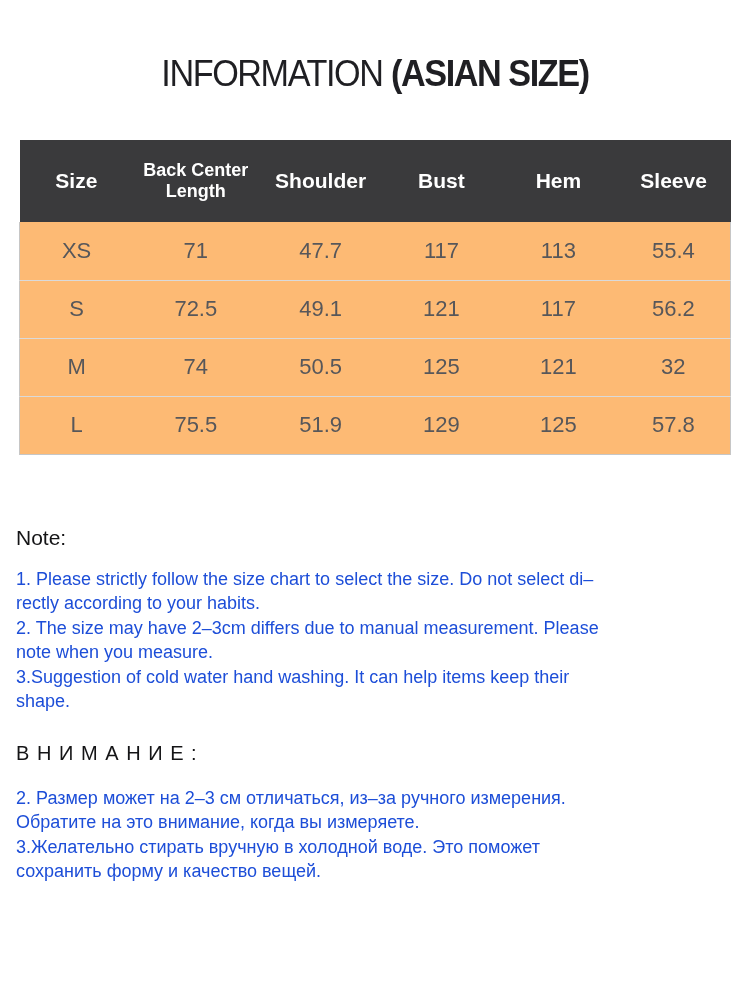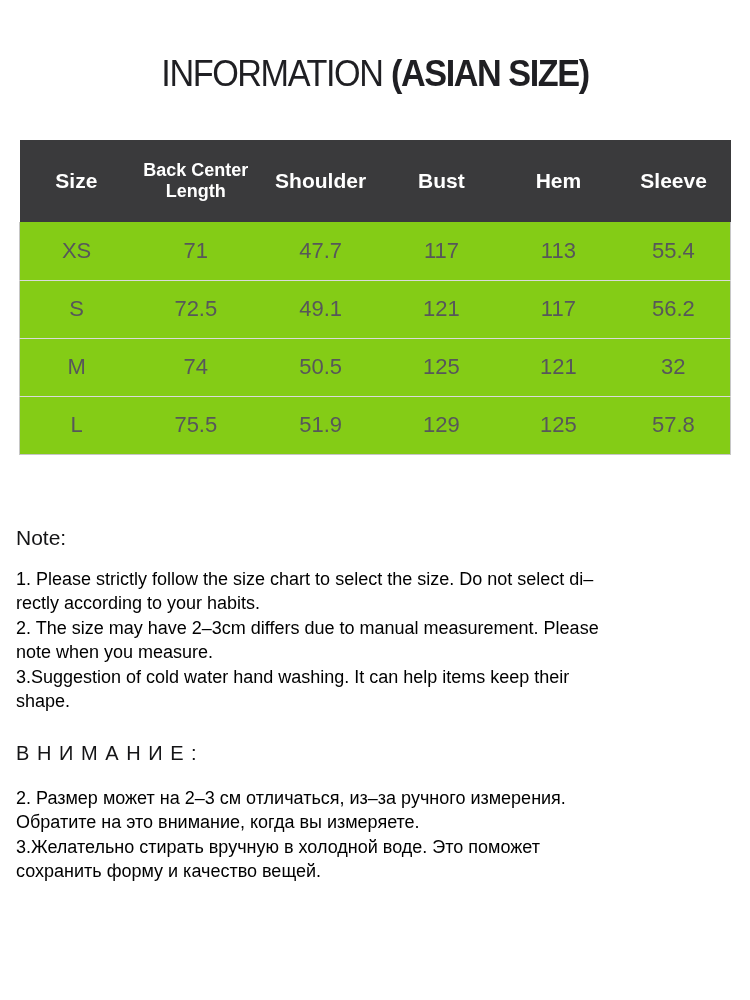--- a/index.html
+++ b/index.html
@@ -48,39 +48,39 @@
     font-size: 18px;
     line-height: 1.15;
   }
   table.size-table tbody td {
     height: 58px;
     text-align: center;
     vertical-align: middle;
     font-size: 22px;
     color: #57575a;
     border-bottom: 1px solid #dadada;
-    background: #84cc16;
+    background: #fdba74;
   }
   table.size-table tbody td:first-child  { border-left: 1px solid #c6c6c6; }
   table.size-table tbody td:last-child   { border-right: 1px solid #c6c6c6; }
   table.size-table tbody tr:last-child td { border-bottom: 1px solid #c6c6c6; }
 
   
   .notes { margin: 70px 16px 0 16px; }
   .section-heading {
     font-size: 21px;
     line-height: 26px;
     font-weight: 500;
     color: #141416;
     margin-bottom: 16px;
   }
   .section-body p {
     font-size: 18px;
     line-height: 24.5px;
-    color: #000000;
+    color: #1d4ed8;
     white-space: pre-line;
     margin: 0;
   }
   .attention { margin: 26px 16px 0 16px; }
   .attention .section-heading {
     letter-spacing: 0.38em;
     font-size: 20px;
     margin-bottom: 20px;
   }
 </style>

